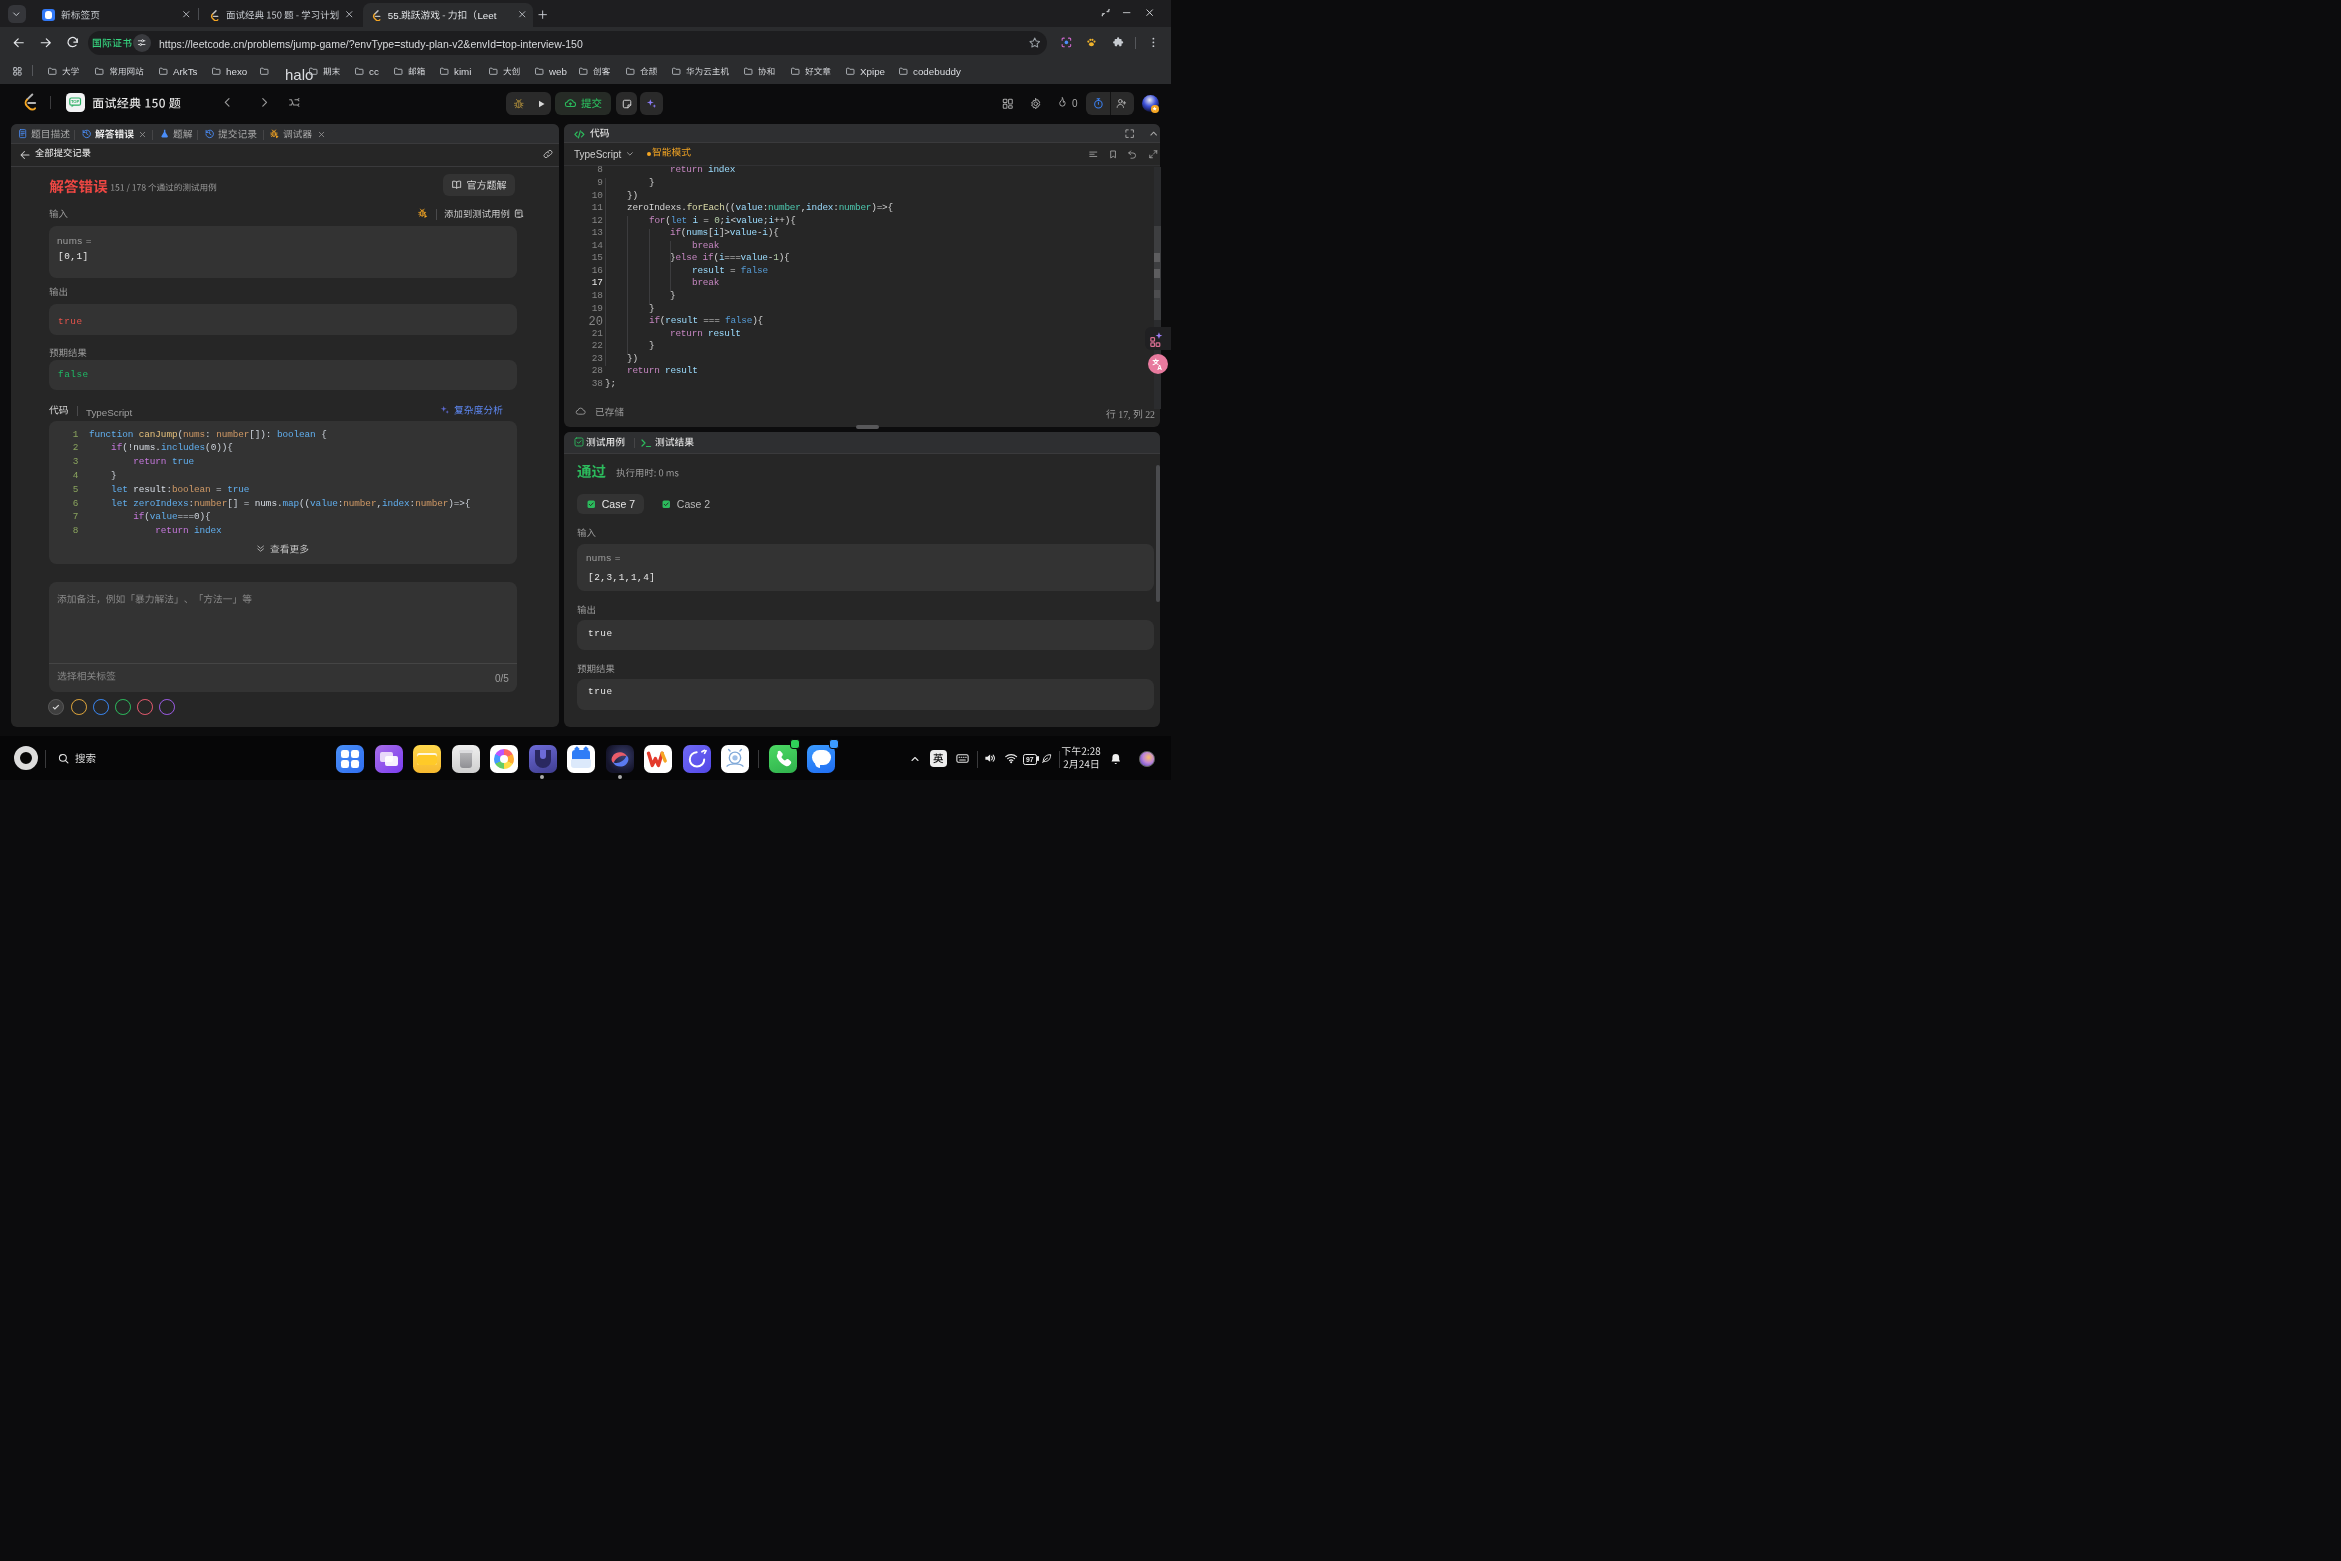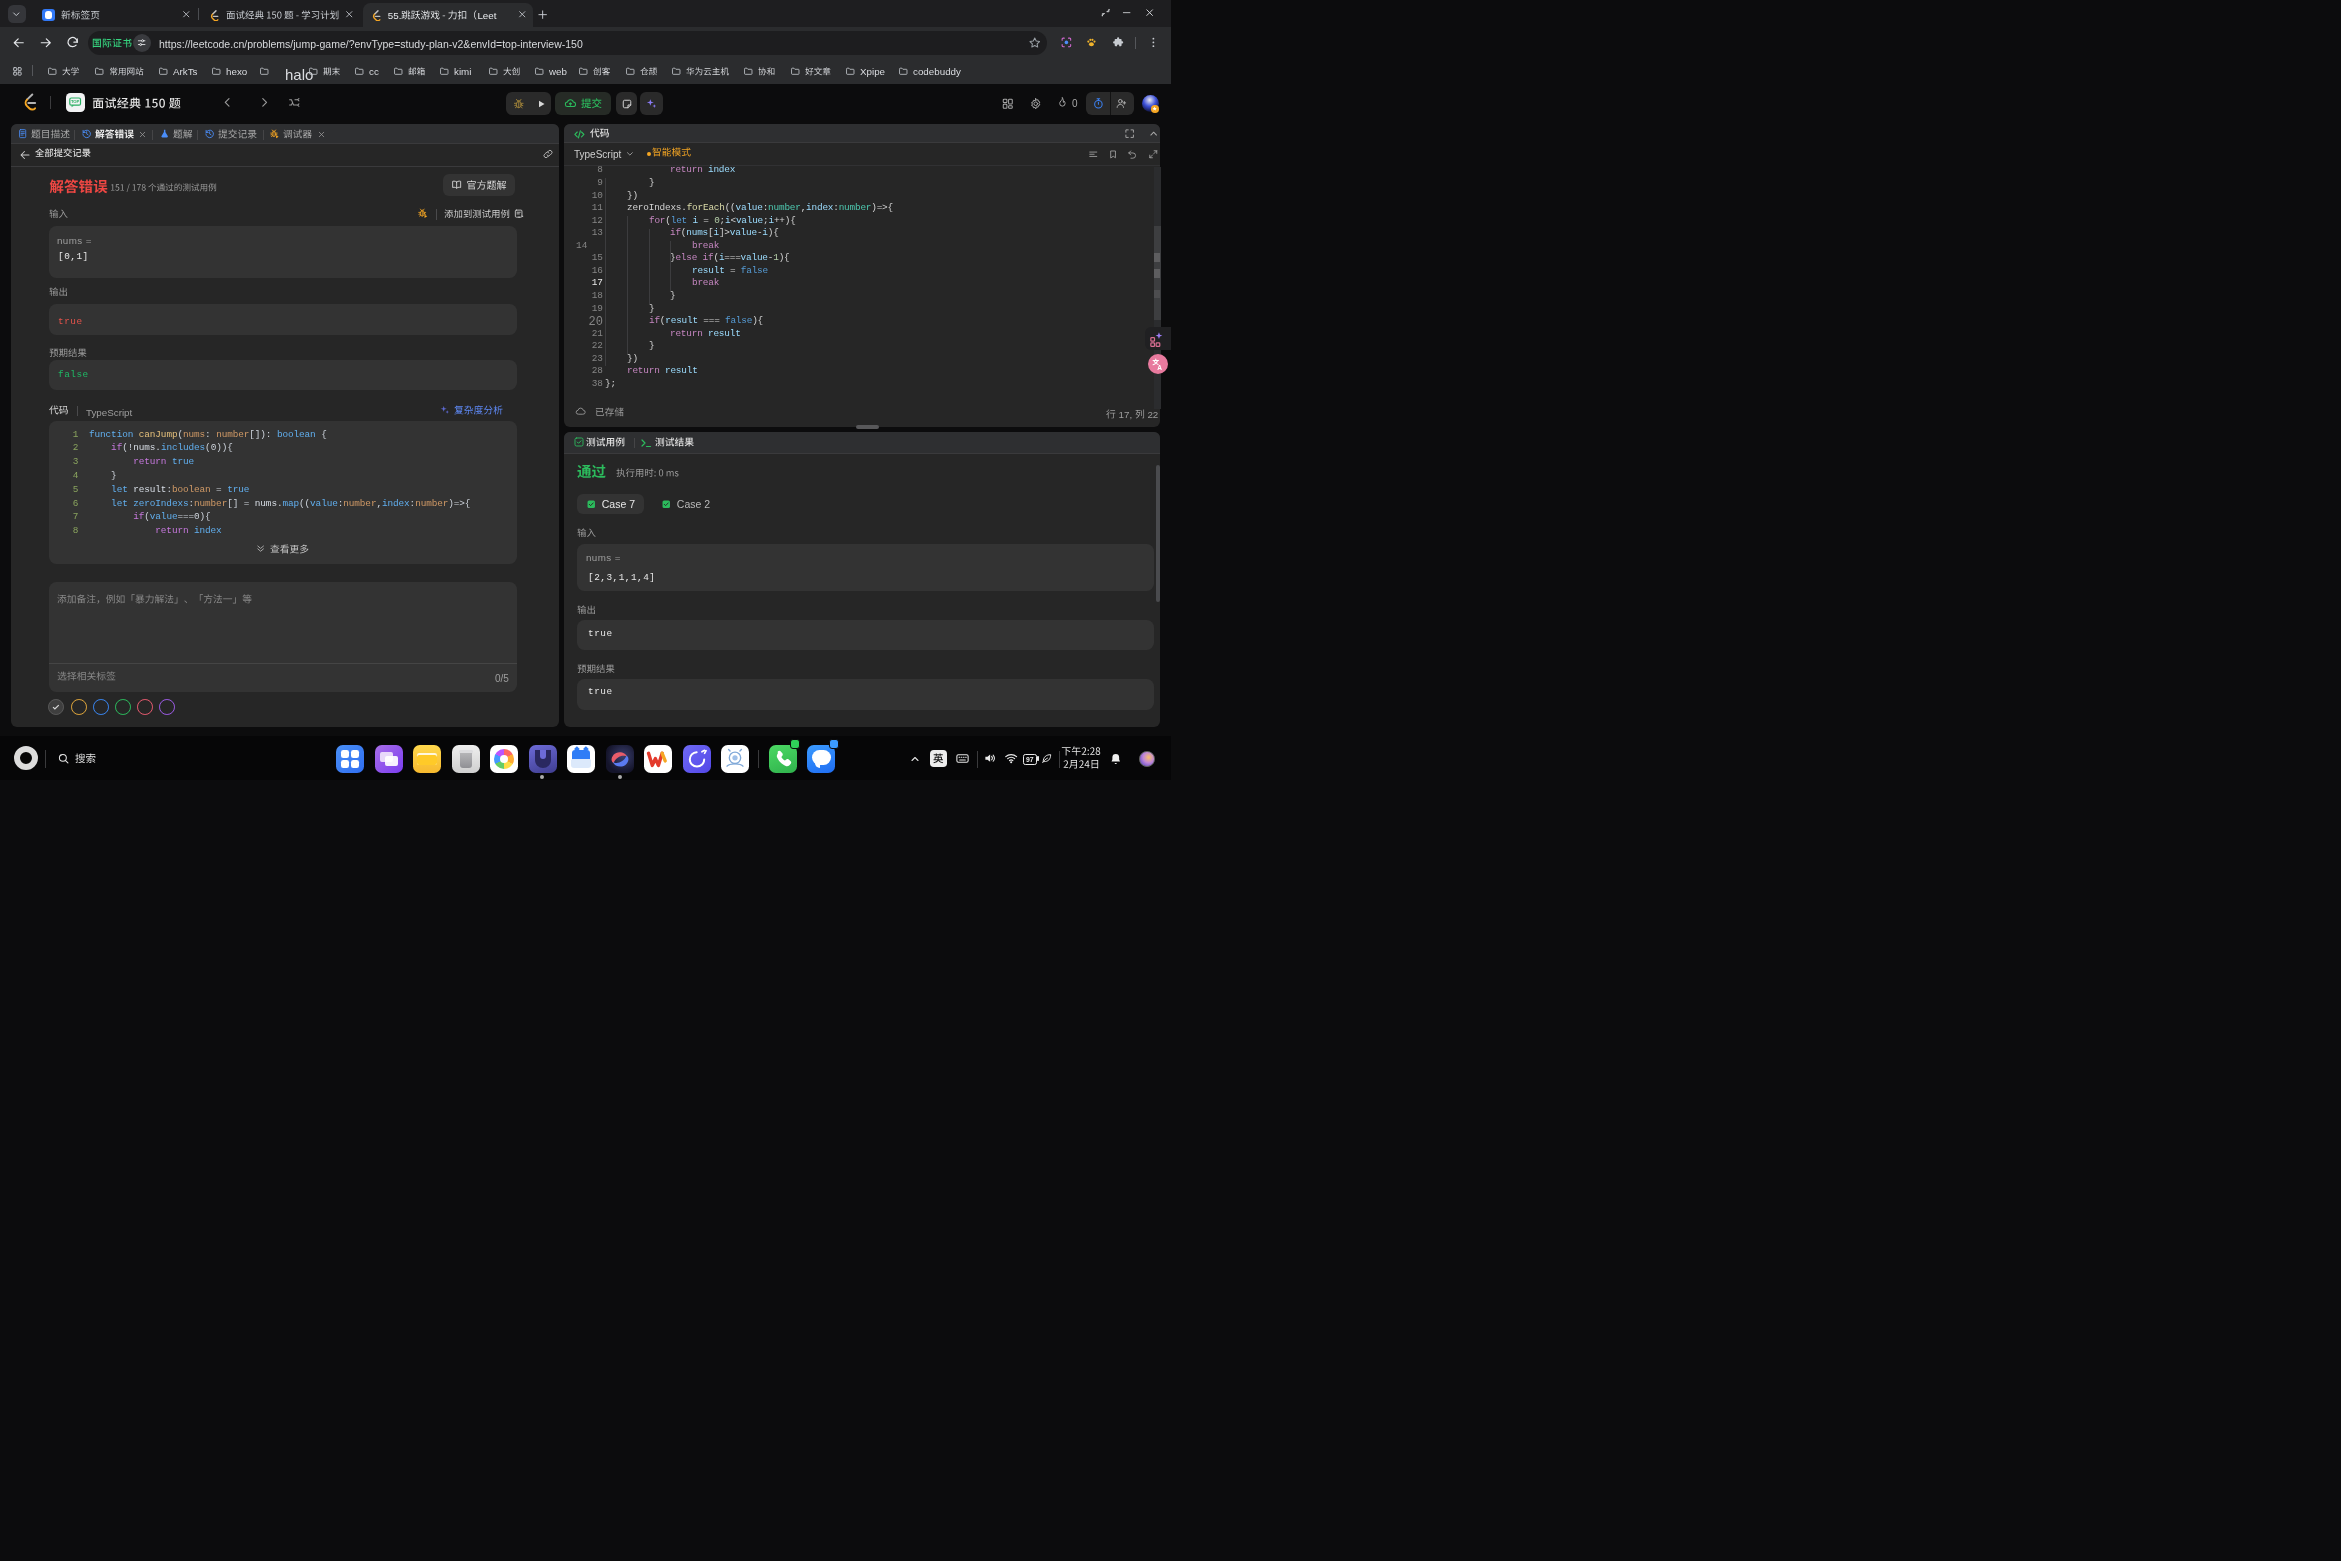--- a/index.html
+++ b/index.html
@@ -1057,21 +1057,21 @@
 <span class="mono" style="position:absolute;left:576px;top:177px;font-size:9.4px;color:#858585;width:27px;text-align:right;display:inline-block">9</span>
 <span class="mono" style="position:absolute;left:649px;top:177px;font-size:9.4px;letter-spacing:-0.2px"><span style="color:#d4d4d4">}</span></span>
 <span class="mono" style="position:absolute;left:576px;top:190px;font-size:9.4px;color:#858585;width:27px;text-align:right;display:inline-block">10</span>
 <span class="mono" style="position:absolute;left:627px;top:190px;font-size:9.4px;letter-spacing:-0.2px"><span style="color:#d4d4d4">})</span></span>
 <span class="mono" style="position:absolute;left:576px;top:202px;font-size:9.4px;color:#858585;width:27px;text-align:right;display:inline-block">11</span>
 <span class="mono" style="position:absolute;left:627px;top:202px;font-size:9.4px;letter-spacing:-0.2px"><span style="color:#d4d4d4">zeroIndexs.</span><span style="color:#dcdcaa">forEach</span><span style="color:#d4d4d4">((</span><span style="color:#9cdcfe">value</span><span style="color:#d4d4d4">:</span><span style="color:#4ec9b0">number</span><span style="color:#d4d4d4">,</span><span style="color:#9cdcfe">index</span><span style="color:#d4d4d4">:</span><span style="color:#4ec9b0">number</span><span style="color:#d4d4d4">)=&gt;{</span></span>
 <span class="mono" style="position:absolute;left:576px;top:215px;font-size:9.4px;color:#858585;width:27px;text-align:right;display:inline-block">12</span>
 <span class="mono" style="position:absolute;left:649px;top:215px;font-size:9.4px;letter-spacing:-0.2px"><span style="color:#c586c0">for</span><span style="color:#d4d4d4">(</span><span style="color:#569cd6">let</span><span style="color:#d4d4d4">&nbsp;</span><span style="color:#9cdcfe">i</span><span style="color:#d4d4d4">&nbsp;=&nbsp;</span><span style="color:#b5cea8">0</span><span style="color:#d4d4d4">;</span><span style="color:#9cdcfe">i</span><span style="color:#d4d4d4">&lt;</span><span style="color:#9cdcfe">value</span><span style="color:#d4d4d4">;</span><span style="color:#9cdcfe">i</span><span style="color:#d4d4d4">++){</span></span>
 <span class="mono" style="position:absolute;left:576px;top:227px;font-size:9.4px;color:#858585;width:27px;text-align:right;display:inline-block">13</span>
 <span class="mono" style="position:absolute;left:670px;top:227px;font-size:9.4px;letter-spacing:-0.2px"><span style="color:#c586c0">if</span><span style="color:#d4d4d4">(</span><span style="color:#9cdcfe">nums</span><span style="color:#d4d4d4">[</span><span style="color:#9cdcfe">i</span><span style="color:#d4d4d4">]&gt;</span><span style="color:#9cdcfe">value</span><span style="color:#d4d4d4">-</span><span style="color:#9cdcfe">i</span><span style="color:#d4d4d4">){</span></span>
-<span class="mono" style="position:absolute;left:576px;top:240px;font-size:9.4px;color:#858585;width:27px;display:inline-block">14</span>
+<span class="mono" style="position:absolute;left:576px;top:240px;font-size:9.4px;color:#858585;width:27px;text-align:right;display:inline-block">14</span>
 <span class="mono" style="position:absolute;left:692px;top:240px;font-size:9.4px;letter-spacing:-0.2px"><span style="color:#c586c0">break</span></span>
 <span class="mono" style="position:absolute;left:576px;top:252px;font-size:9.4px;color:#858585;width:27px;text-align:right;display:inline-block">15</span>
 <span class="mono" style="position:absolute;left:670px;top:252px;font-size:9.4px;letter-spacing:-0.2px"><span style="color:#d4d4d4">}</span><span style="color:#c586c0">else</span><span style="color:#d4d4d4">&nbsp;</span><span style="color:#c586c0">if</span><span style="color:#d4d4d4">(</span><span style="color:#9cdcfe">i</span><span style="color:#d4d4d4">===</span><span style="color:#9cdcfe">value</span><span style="color:#d4d4d4">-</span><span style="color:#b5cea8">1</span><span style="color:#d4d4d4">){</span></span>
 <span class="mono" style="position:absolute;left:576px;top:265px;font-size:9.4px;color:#858585;width:27px;text-align:right;display:inline-block">16</span>
 <span class="mono" style="position:absolute;left:692px;top:265px;font-size:9.4px;letter-spacing:-0.2px"><span style="color:#9cdcfe">result</span><span style="color:#d4d4d4">&nbsp;=&nbsp;</span><span style="color:#569cd6">false</span></span>
 <span class="mono" style="position:absolute;left:576px;top:277px;font-size:9.4px;color:#e8e8e8;width:27px;text-align:right;display:inline-block">17</span>
 <span class="mono" style="position:absolute;left:692px;top:277px;font-size:9.4px;letter-spacing:-0.2px"><span style="color:#c586c0">break</span></span>
 <span class="mono" style="position:absolute;left:576px;top:290px;font-size:9.4px;color:#858585;width:27px;text-align:right;display:inline-block">18</span>
 <span class="mono" style="position:absolute;left:670px;top:290px;font-size:9.4px;letter-spacing:-0.2px"><span style="color:#d4d4d4">}</span></span>
 <span class="mono" style="position:absolute;left:576px;top:303px;font-size:9.4px;color:#858585;width:27px;text-align:right;display:inline-block">19</span>
@@ -1099,21 +1099,21 @@
   </div>
 <div class="a" style="left:595px;top:407px;">
     <svg width="29" height="9.8" viewBox="0 -880 3000 1000" style="vertical-align:-1.2px;">
       <g fill="#9e9e9e" transform="scale(1,-1)">
         <use href="#g133" x="0"></use>
         <use href="#g134" x="1000"></use>
         <use href="#g135" x="2000"></use>
       </g>
     </svg>
   </div>
-<div class="a" style="left:1106px;top:407px;"><span style="font-size:9.8px;color:#9e9e9e"><svg width="9.8" height="9.8" viewBox="0 -880 1000 1000" style="vertical-align:-1.2px;">
+<div class="a" style="left:1106px;top:407px;font-family:Liberation Serif, serif;"><span style="font-size:9.8px;color:#9e9e9e"><svg width="9.8" height="9.8" viewBox="0 -880 1000 1000" style="vertical-align:-1.2px;">
         <g fill="#9e9e9e" transform="scale(1,-1)">
           <use href="#g136" x="0"></use>
         </g>
       </svg> 17, <svg width="9.8" height="9.8" viewBox="0 -880 1000 1000" style="vertical-align:-1.2px;">
         <g fill="#9e9e9e" transform="scale(1,-1)">
           <use href="#g137" x="0"></use>
         </g>
       </svg> 22</span></div>
 <div class="a" style="left:1154px;top:167px;width:6.8px;height:242px;background:#2b2c2e"></div>
 <div class="a" style="left:1154px;top:226px;width:6.8px;height:94px;background:#3d3e40"></div>

